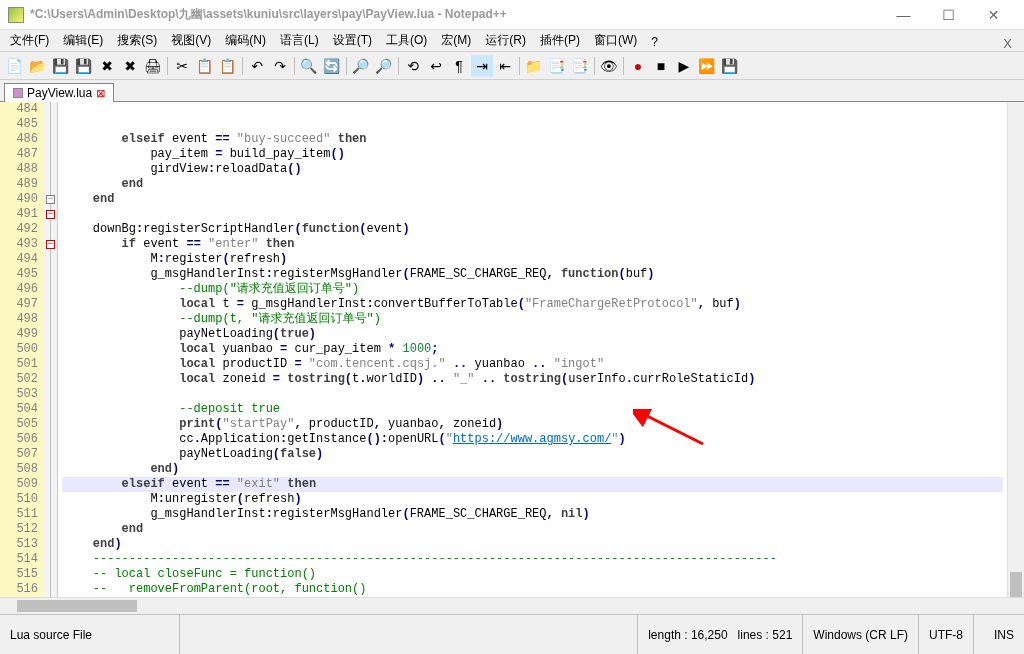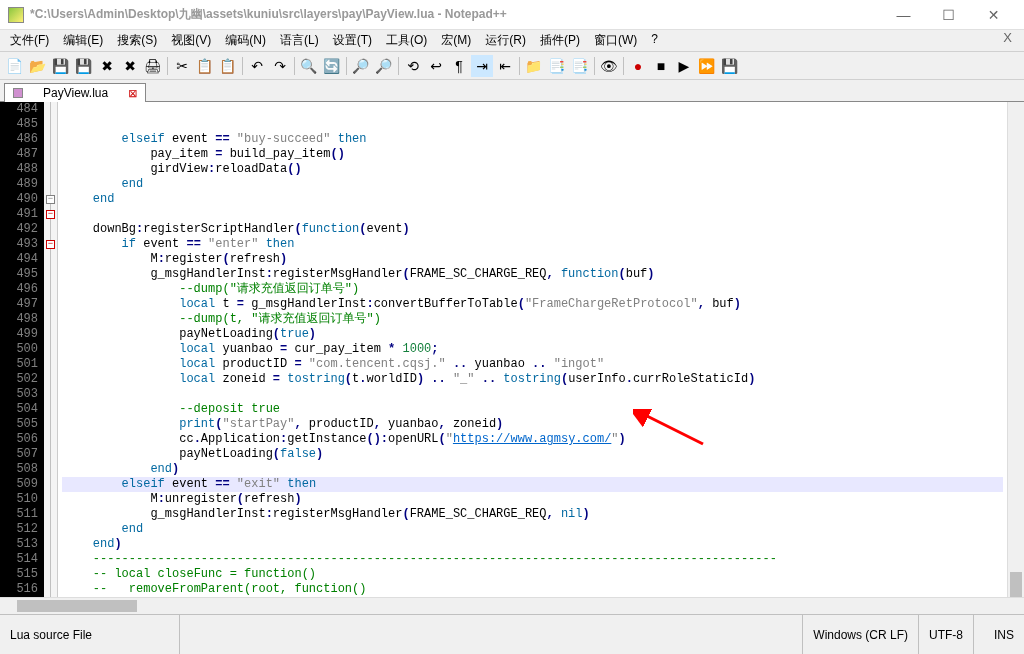--- a/index.html
+++ b/index.html
@@ -31,21 +31,21 @@
 .win-controls { display: flex; gap: 0; }
 .win-btn {
   width: 45px; height: 28px;
   display: flex; align-items: center; justify-content: center;
   color: #666; font-size: 14px;
 }
 .menubar {
   height: 22px;
   background: #f0f0f0;
   display: flex;
-  align-items: flex-start;
+  align-items: flex-end;
   padding: 0 4px;
   gap: 2px;
   border-bottom: 1px solid #d0d0d0;
 }
 .menu-item { padding: 2px 6px; color: #000; font-size: 12px; }
 .menu-close { margin-left: auto; padding: 0 8px; color: #666; font-size: 13px; }
 .toolbar {
   height: 28px;
   background: #f0f0f0;
   display: flex;
@@ -69,39 +69,39 @@
   padding: 0 4px;
   border-bottom: 1px solid #888;
 }
 .tab {
   background: #fff;
   border: 1px solid #888;
   border-bottom: none;
   padding: 2px 8px;
   display: flex;
   align-items: center;
-  gap: 20px;
+  gap: 4px;
   font-size: 12px;
   position: relative;
   top: 1px;
 }
 .tab-icon { width: 10px; height: 10px; background: #d090d0; border: 1px solid #888; }
 .tab-close { color: #c00; font-size: 11px; }
 .editor {
   flex: 1;
   display: flex;
   background: #fff;
   overflow: hidden;
   font-family: Consolas, "Courier New", monospace;
   font-size: 12px;
   line-height: 15px;
 }
 .gutter {
   width: 44px;
-  background: #000000;
+  background: #fef9c3;
   color: #808080;
   text-align: right;
   padding: 0 6px 0 0;
   user-select: none;
 }
 .gutter-line { height: 15px; }
 .fold-col {
   width: 14px;
   background: #f4f4f4;
   color: #808080;
@@ -125,21 +125,21 @@
 .code {
   flex: 1;
   padding: 0 4px;
   position: relative;
   white-space: pre;
   color: #000;
   overflow: hidden;
 }
 .code-line { height: 15px; padding-left: 2px; }
 .code-line.cursor-line { background: #e8e8ff; }
-.kw { color: #0369a1; font-weight: normal; }
+.kw { color: #404040; font-weight: bold; }
 .op { color: #000080; font-weight: bold; }
 .str { color: #808080; }
 .cmt { color: #008000; }
 .num { color: #15803d; }
 .lnk { color: #0066cc; text-decoration: underline; }
 .arrow {
   position: absolute;
   left: 575px;
   top: 307px;
   pointer-events: none;
@@ -424,16 +424,19 @@
   </div>
 </div>
 
 <div class="hscroll">
   <div class="hscroll-thumb"></div>
 </div>
 
 <div class="statusbar">
   <div class="status-cell" style="width:180px">Lua source File</div>
   <div class="status-spacer"></div>
+  <div class="status-cell">
+    <span>length : 16,250</span>&nbsp;&nbsp;&nbsp;<span>lines : 521</span>
+  </div>
   <div class="status-cell">Windows (CR LF)</div>
   <div class="status-cell">UTF-8</div>
   <div class="status-cell" style="width:50px;justify-content:flex-end">INS</div>
 </div>
 
 </body></html>

